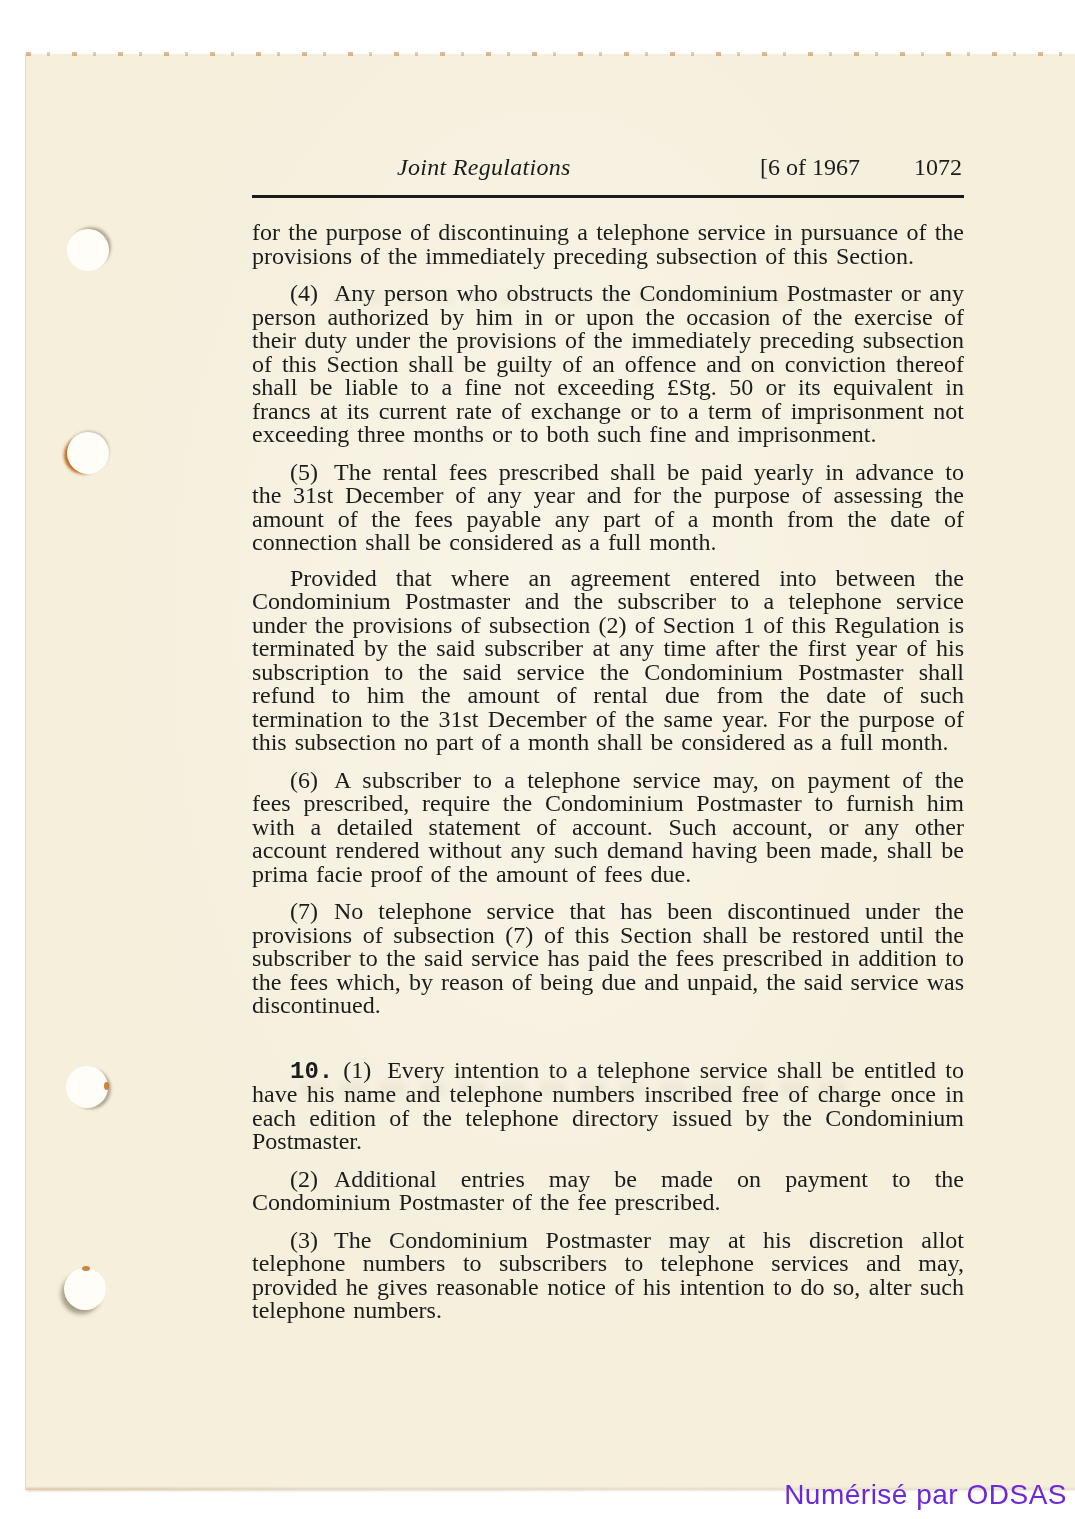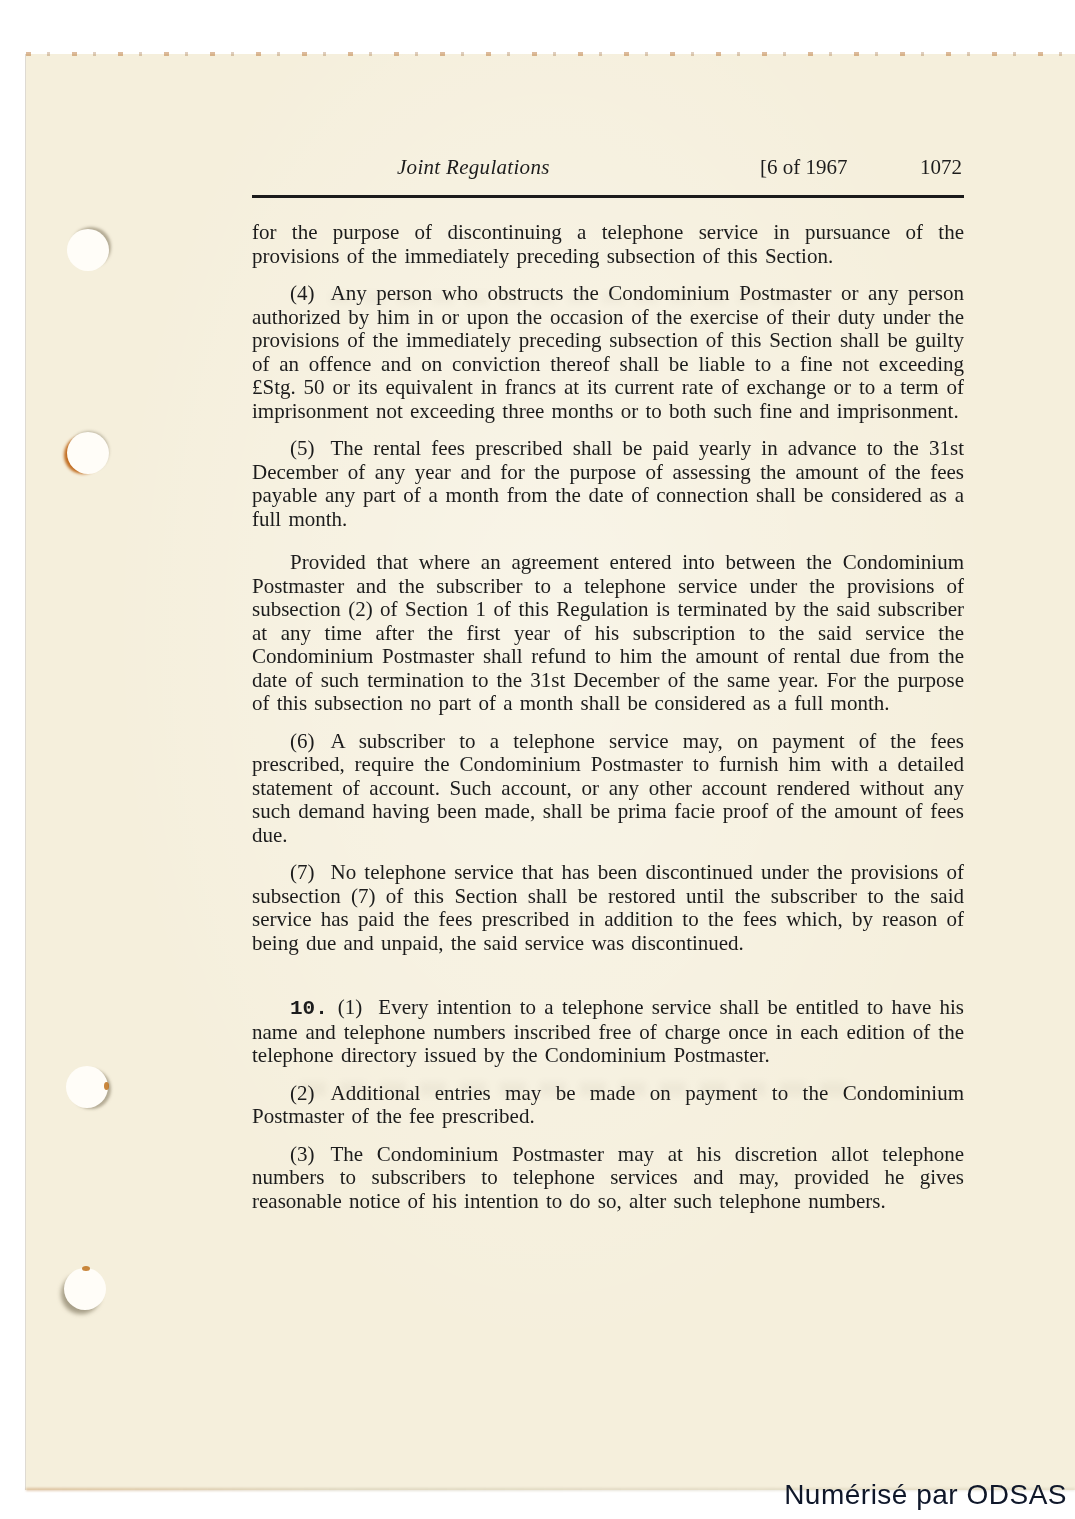--- a/index.html
+++ b/index.html
@@ -40,39 +40,39 @@
   
   .ghost{position:absolute;left:300px;top:1082px;width:560px;height:14px;
     background:repeating-linear-gradient(90deg, rgba(120,110,90,.5) 0 26px, rgba(120,110,90,0) 26px 40px);
     filter:blur(3px);opacity:.12;}
   .ghost2{position:absolute;left:330px;top:292px;width:480px;height:12px;
     background:repeating-linear-gradient(90deg, rgba(120,110,90,.5) 0 22px, rgba(120,110,90,0) 22px 34px);
     filter:blur(3px);opacity:.09;}
   
   .content{
     position:absolute;left:252px;top:156px;width:712px;
-    color:#1c1c1c;font-size:21px;line-height:23.5px;
+    color:#1c1c1c;font-size:24px;line-height:23.5px;
   }
   .header-row{position:relative;height:26px;}
   .doc-title{position:absolute;left:145px;top:0;font-style:italic;letter-spacing:.3px;}
   .doc-ref{position:absolute;left:508px;top:0;font-weight:normal;}
   .page-number{position:absolute;right:2px;top:0;}
   .rule{margin-top:13px;height:3px;background:#1b1b1b;}
   .body-text{margin-top:23px;}
   p.para{margin:14px 0 0 0;text-align:justify;text-indent:38px;word-spacing:2px;}
   p.para.first{margin-top:8px;text-indent:0;}
-  p.para.tight{margin-top:20px;}
+  p.para.tight{margin-top:12px;}
   p.para.section-gap{margin-top:41px;}
   .psection:not(:empty){font-weight:bold;margin-right:10px;font-family:Liberation Mono, monospace;}
   .plabel:not(:empty){margin-right:16px;}
   
   .watermark{
     position:absolute;right:8px;bottom:8px;
     font-family:"Liberation Sans", sans-serif;
-    font-size:28px;color:#0f172a;letter-spacing:.5px;
+    font-size:28px;color:#6d28d9;letter-spacing:.5px;
   }
 </style>
 </head>
 <body>
 
 <div class="page">
   <div class="page-top-edge"></div>
   <div class="page-bottom-edge"></div>
 </div>
 

